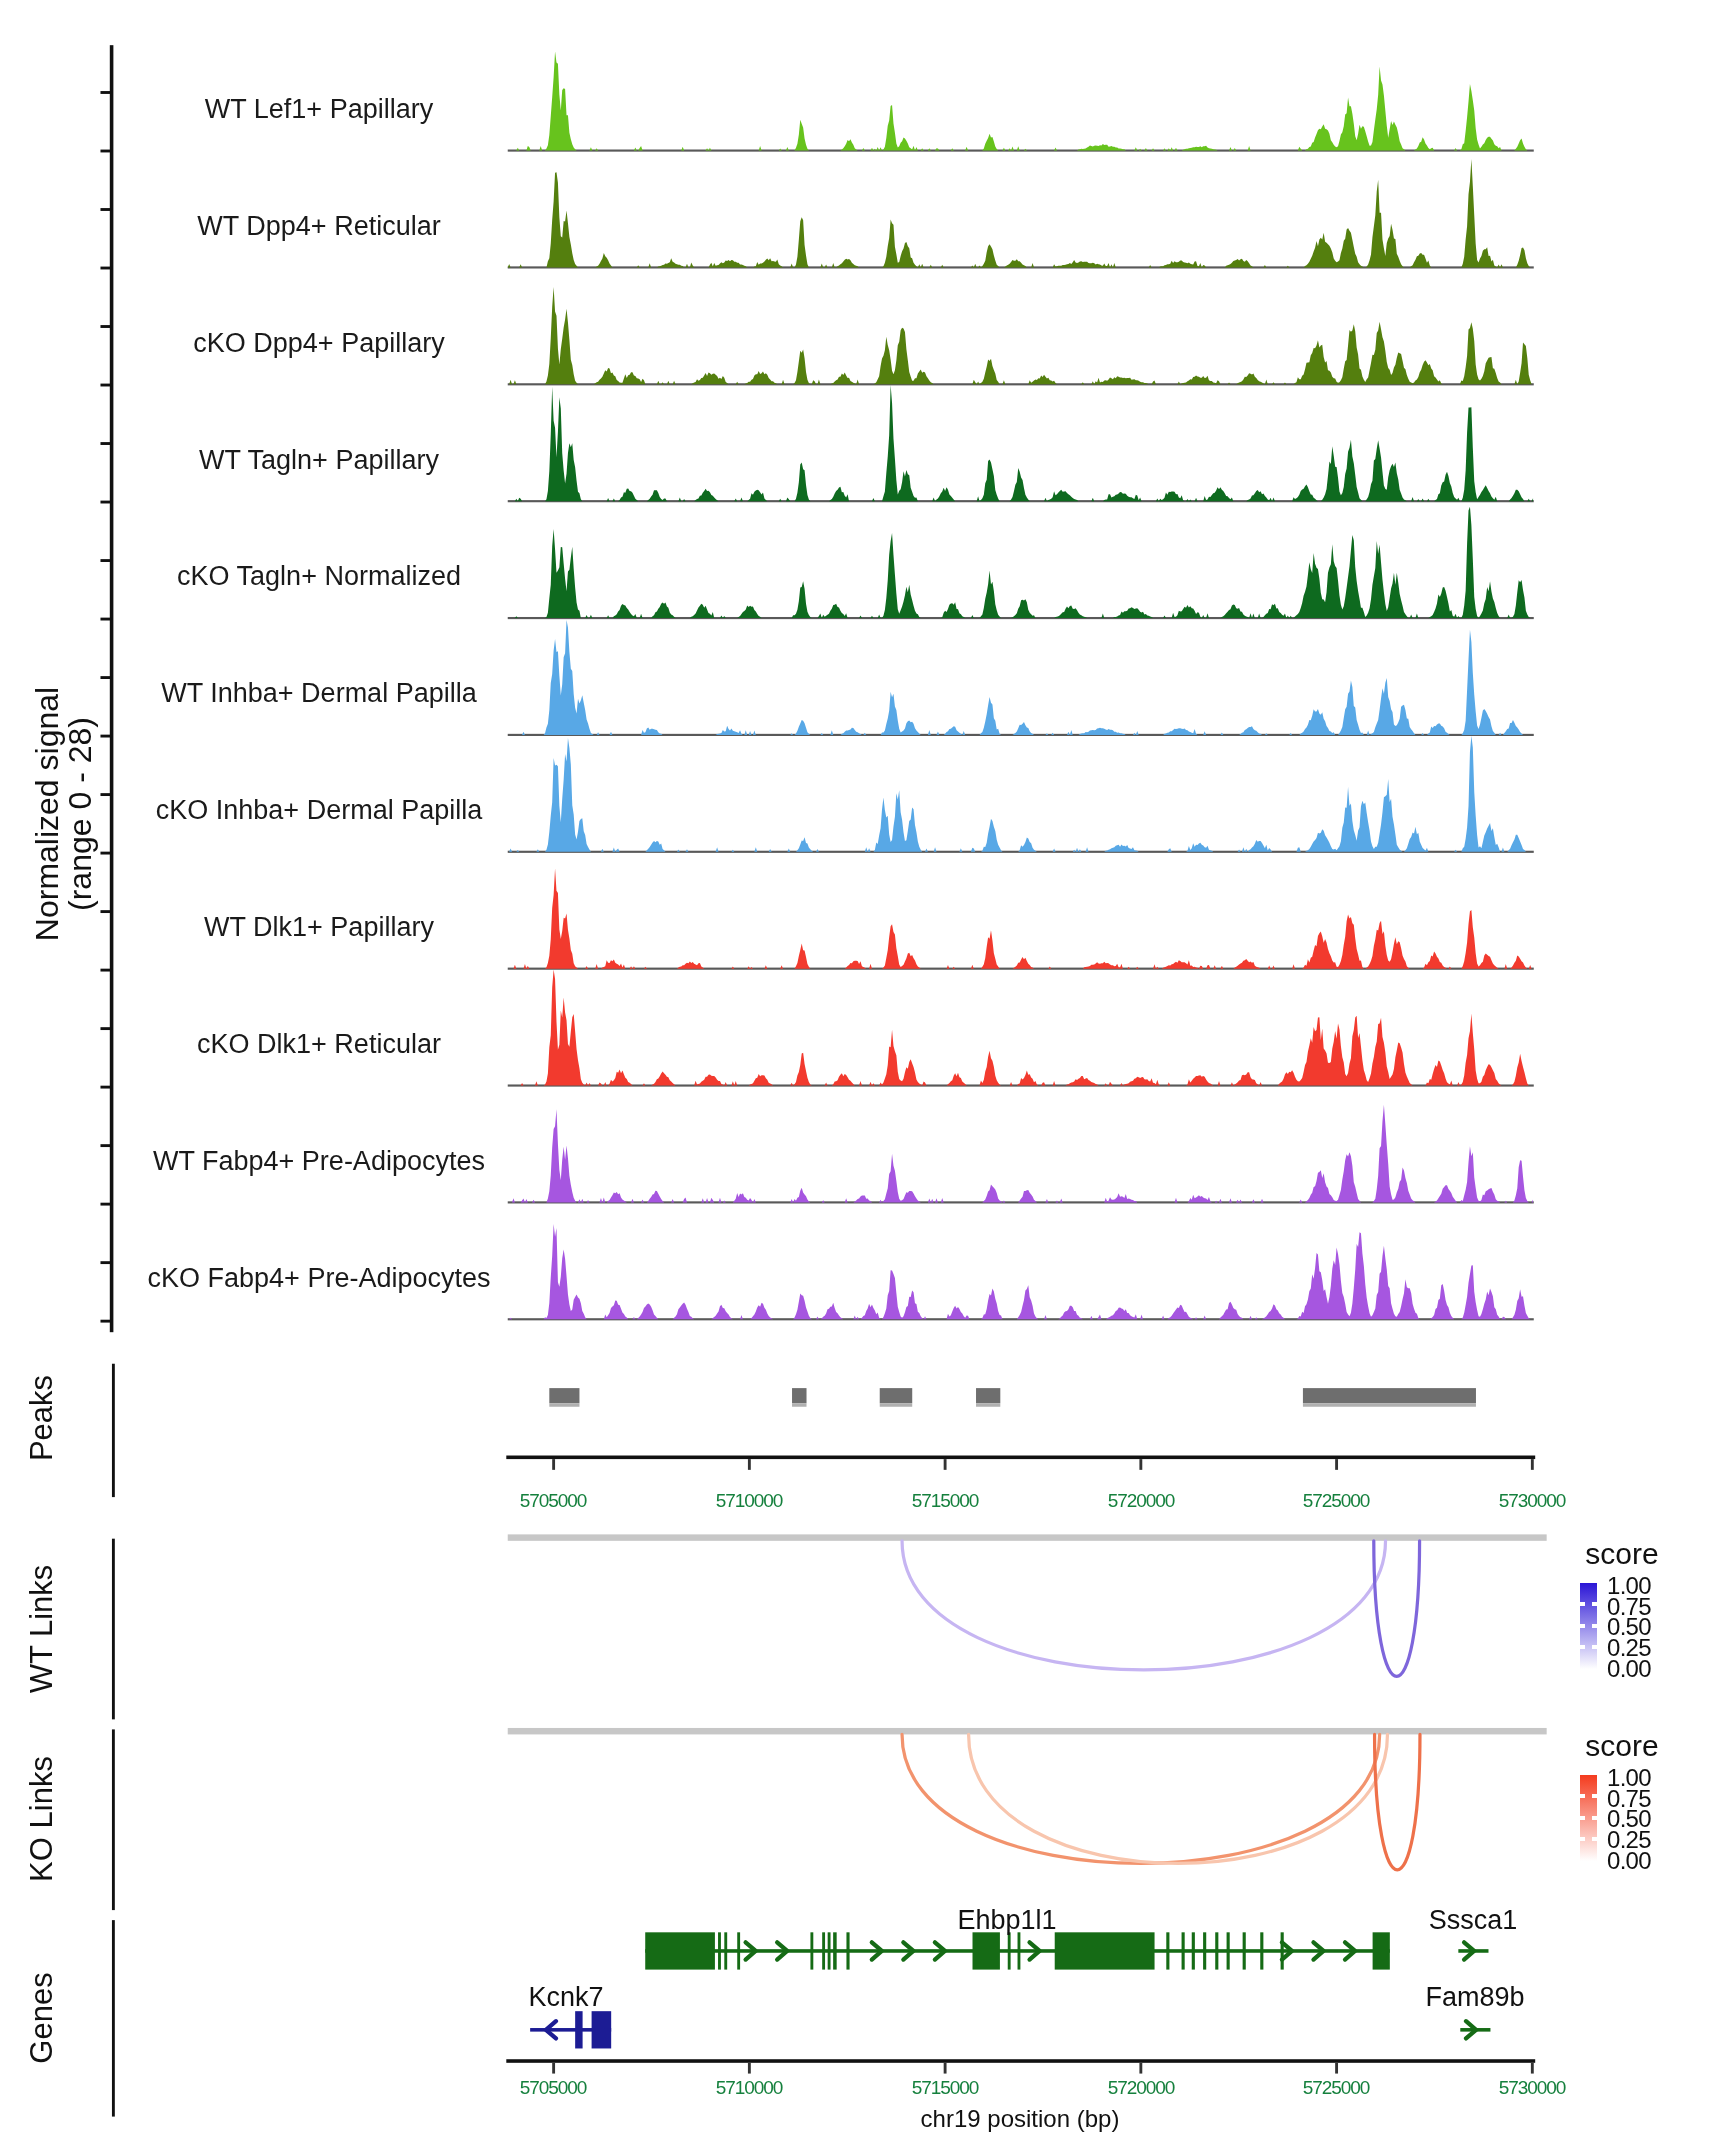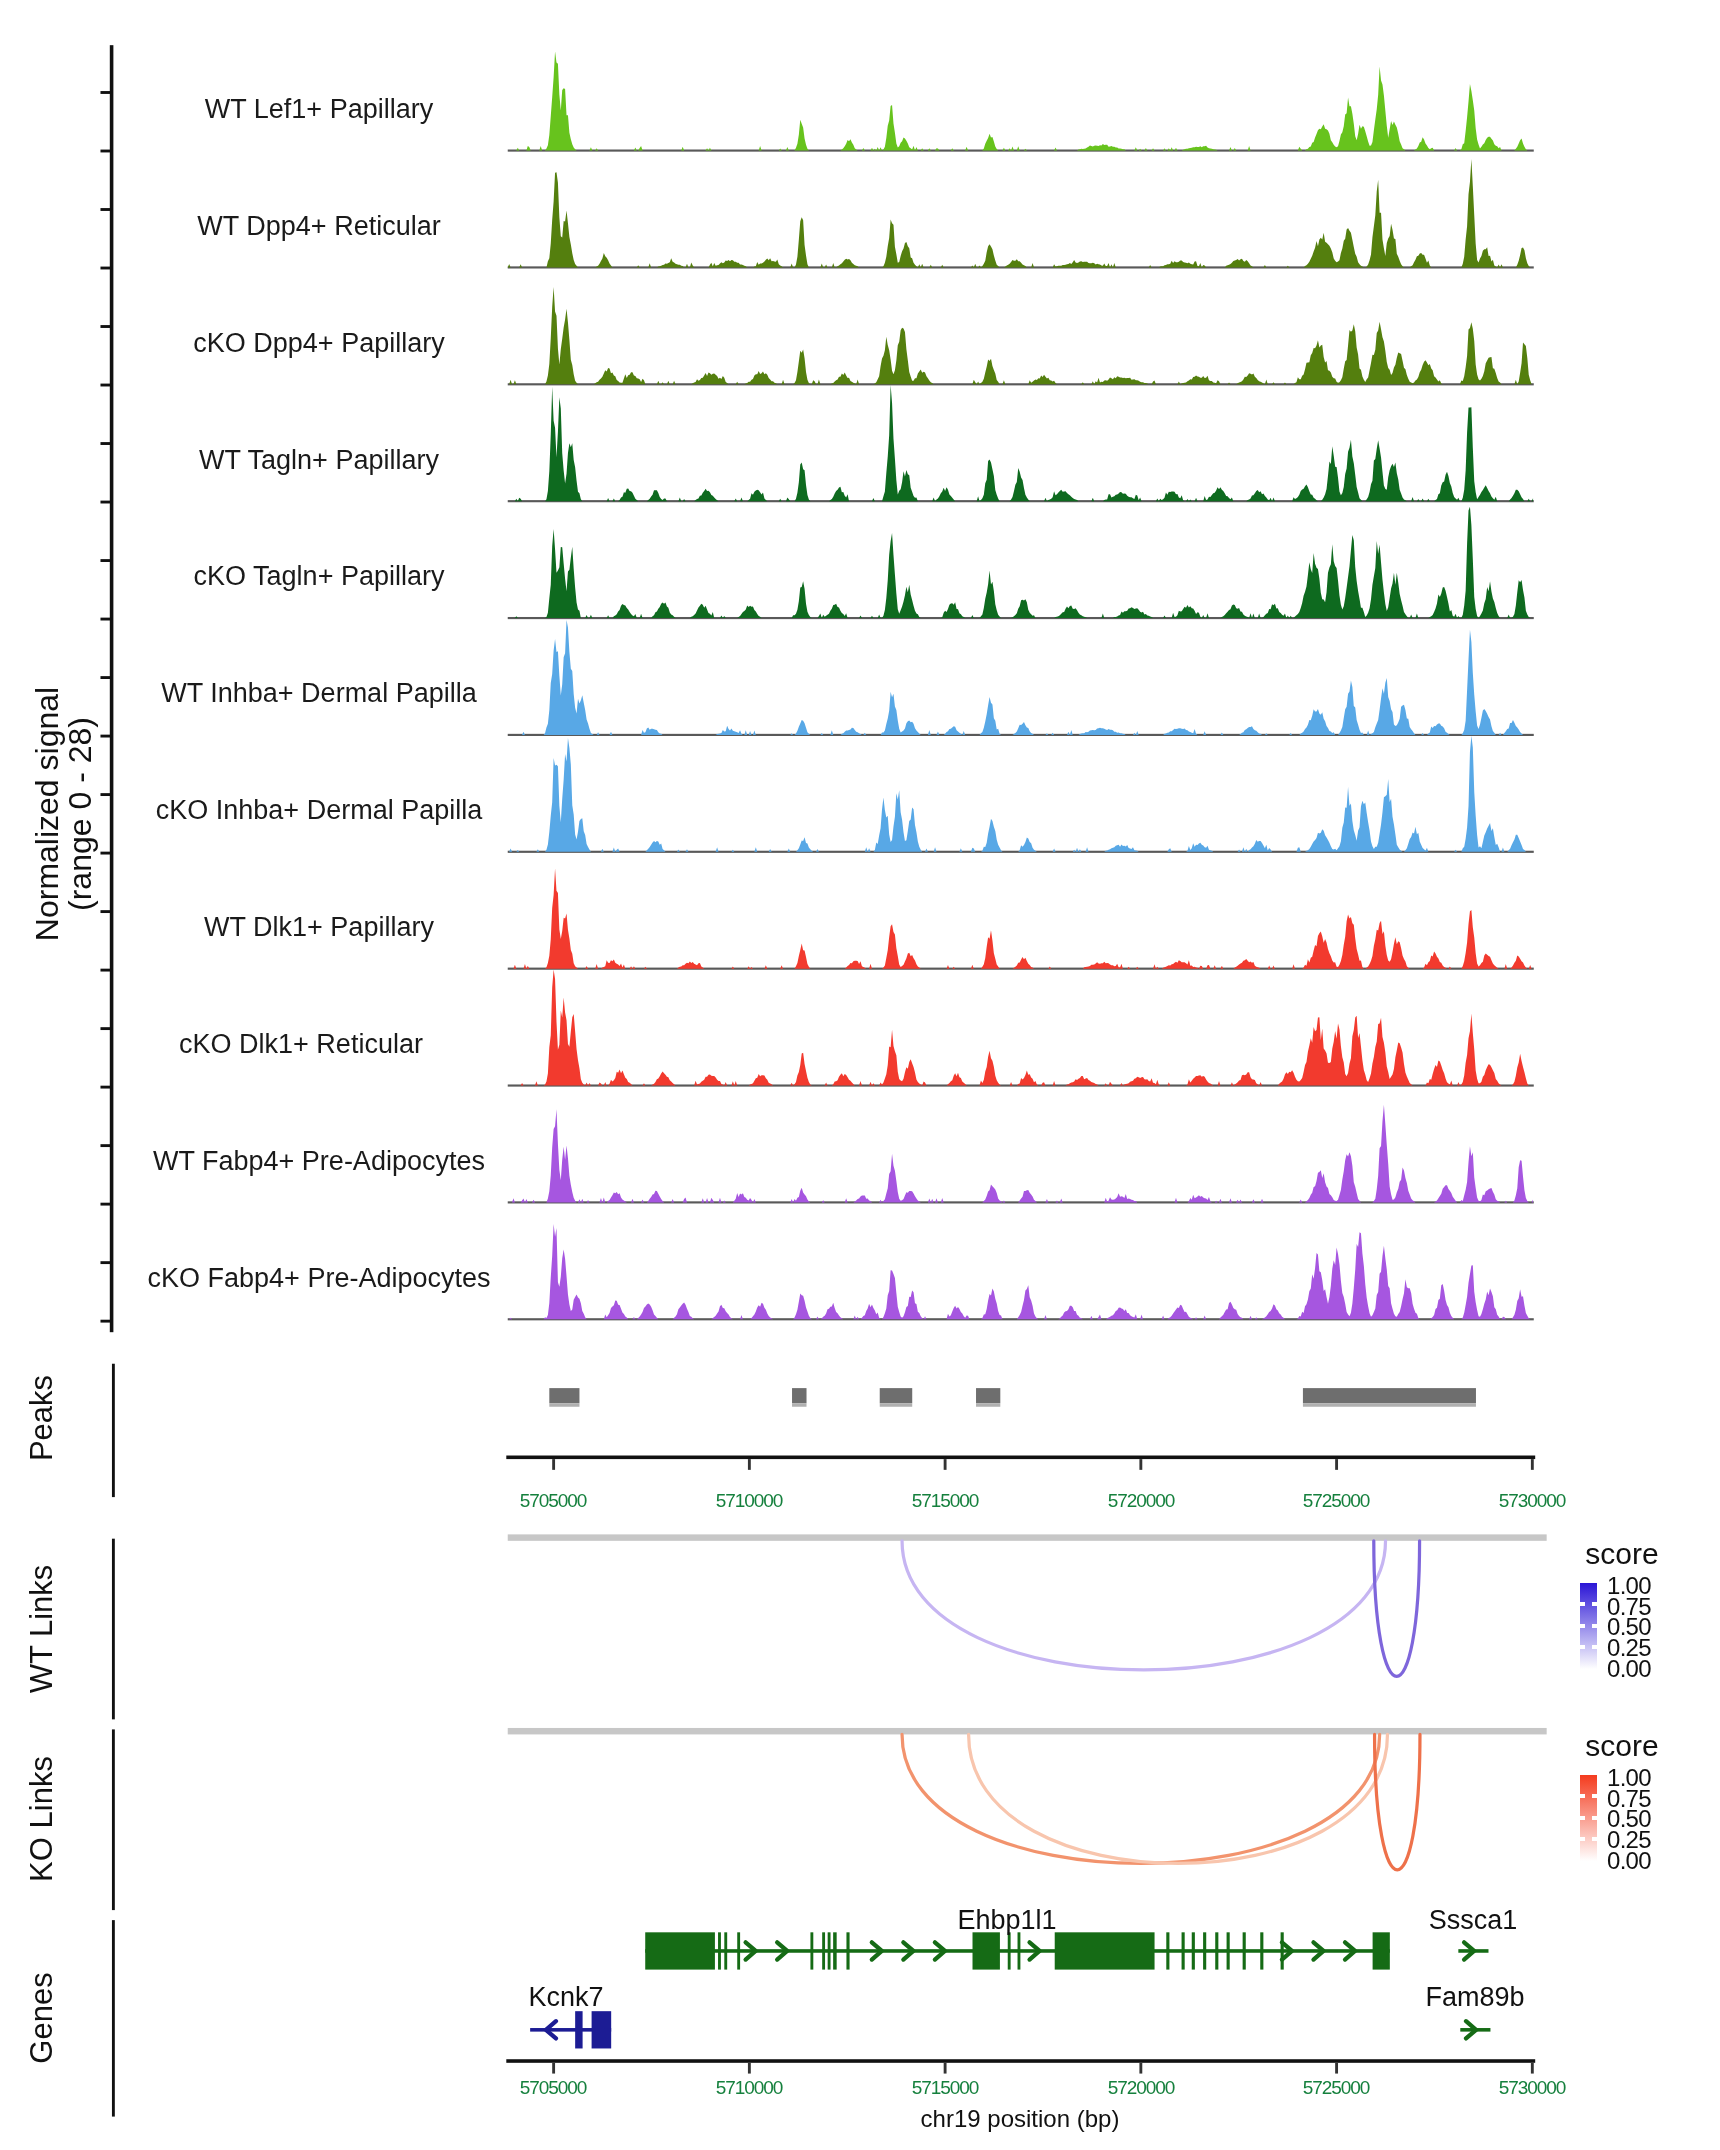--- a/index.html
+++ b/index.html
@@ -168,25 +168,25 @@
   </div>
 
   <div class="legtitle" style="left:1622px;top:1554px;">score</div>
   <div class="legtitle" style="left:1622px;top:1746px;">score</div>
 
   <div class="axtitle" style="left:1020px;top:2119px;">chr19 position (bp)</div>
 <div class="tlabel" style="left: 319px; top: 109px;">WT Lef1+ Papillary</div>
     <div class="tlabel" style="left: 319px; top: 226px;">WT Dpp4+ Reticular</div>
     <div class="tlabel" style="left: 319px; top: 343px;">cKO Dpp4+ Papillary</div>
     <div class="tlabel" style="left: 319px; top: 460px;">WT Tagln+ Papillary</div>
-    <div class="tlabel" style="left: 319px; top: 576px;">cKO Tagln+ Papillary</div>
+    <div class="tlabel" style="left: 319px; top: 576px;">cKO Tagln+ Normalized</div>
     <div class="tlabel" style="left: 319px; top: 693px;">WT Inhba+ Dermal Papilla</div>
     <div class="tlabel" style="left: 319px; top: 810px;">cKO Inhba+ Dermal Papilla</div>
     <div class="tlabel" style="left: 319px; top: 927px;">WT Dlk1+ Papillary</div>
-    <div class="tlabel" style="left: 301px; top: 1044px;">cKO Dlk1+ Reticular</div>
+    <div class="tlabel" style="left: 319px; top: 1044px;">cKO Dlk1+ Reticular</div>
     <div class="tlabel" style="left: 319px; top: 1161px;">WT Fabp4+ Pre-Adipocytes</div>
     <div class="tlabel" style="left: 319px; top: 1278px;">cKO Fabp4+ Pre-Adipocytes</div>
     <div class="tick" style="left: 553px; top: 1501px;">5705000</div>
     <div class="tick" style="left: 749px; top: 1501px;">5710000</div>
     <div class="tick" style="left: 945px; top: 1501px;">5715000</div>
     <div class="tick" style="left: 1141px; top: 1501px;">5720000</div>
     <div class="tick" style="left: 1336px; top: 1501px;">5725000</div>
     <div class="tick" style="left: 1532px; top: 1501px;">5730000</div>
     <div class="tick" style="left: 553px; top: 2088px;">5705000</div>
     <div class="tick" style="left: 749px; top: 2088px;">5710000</div>

